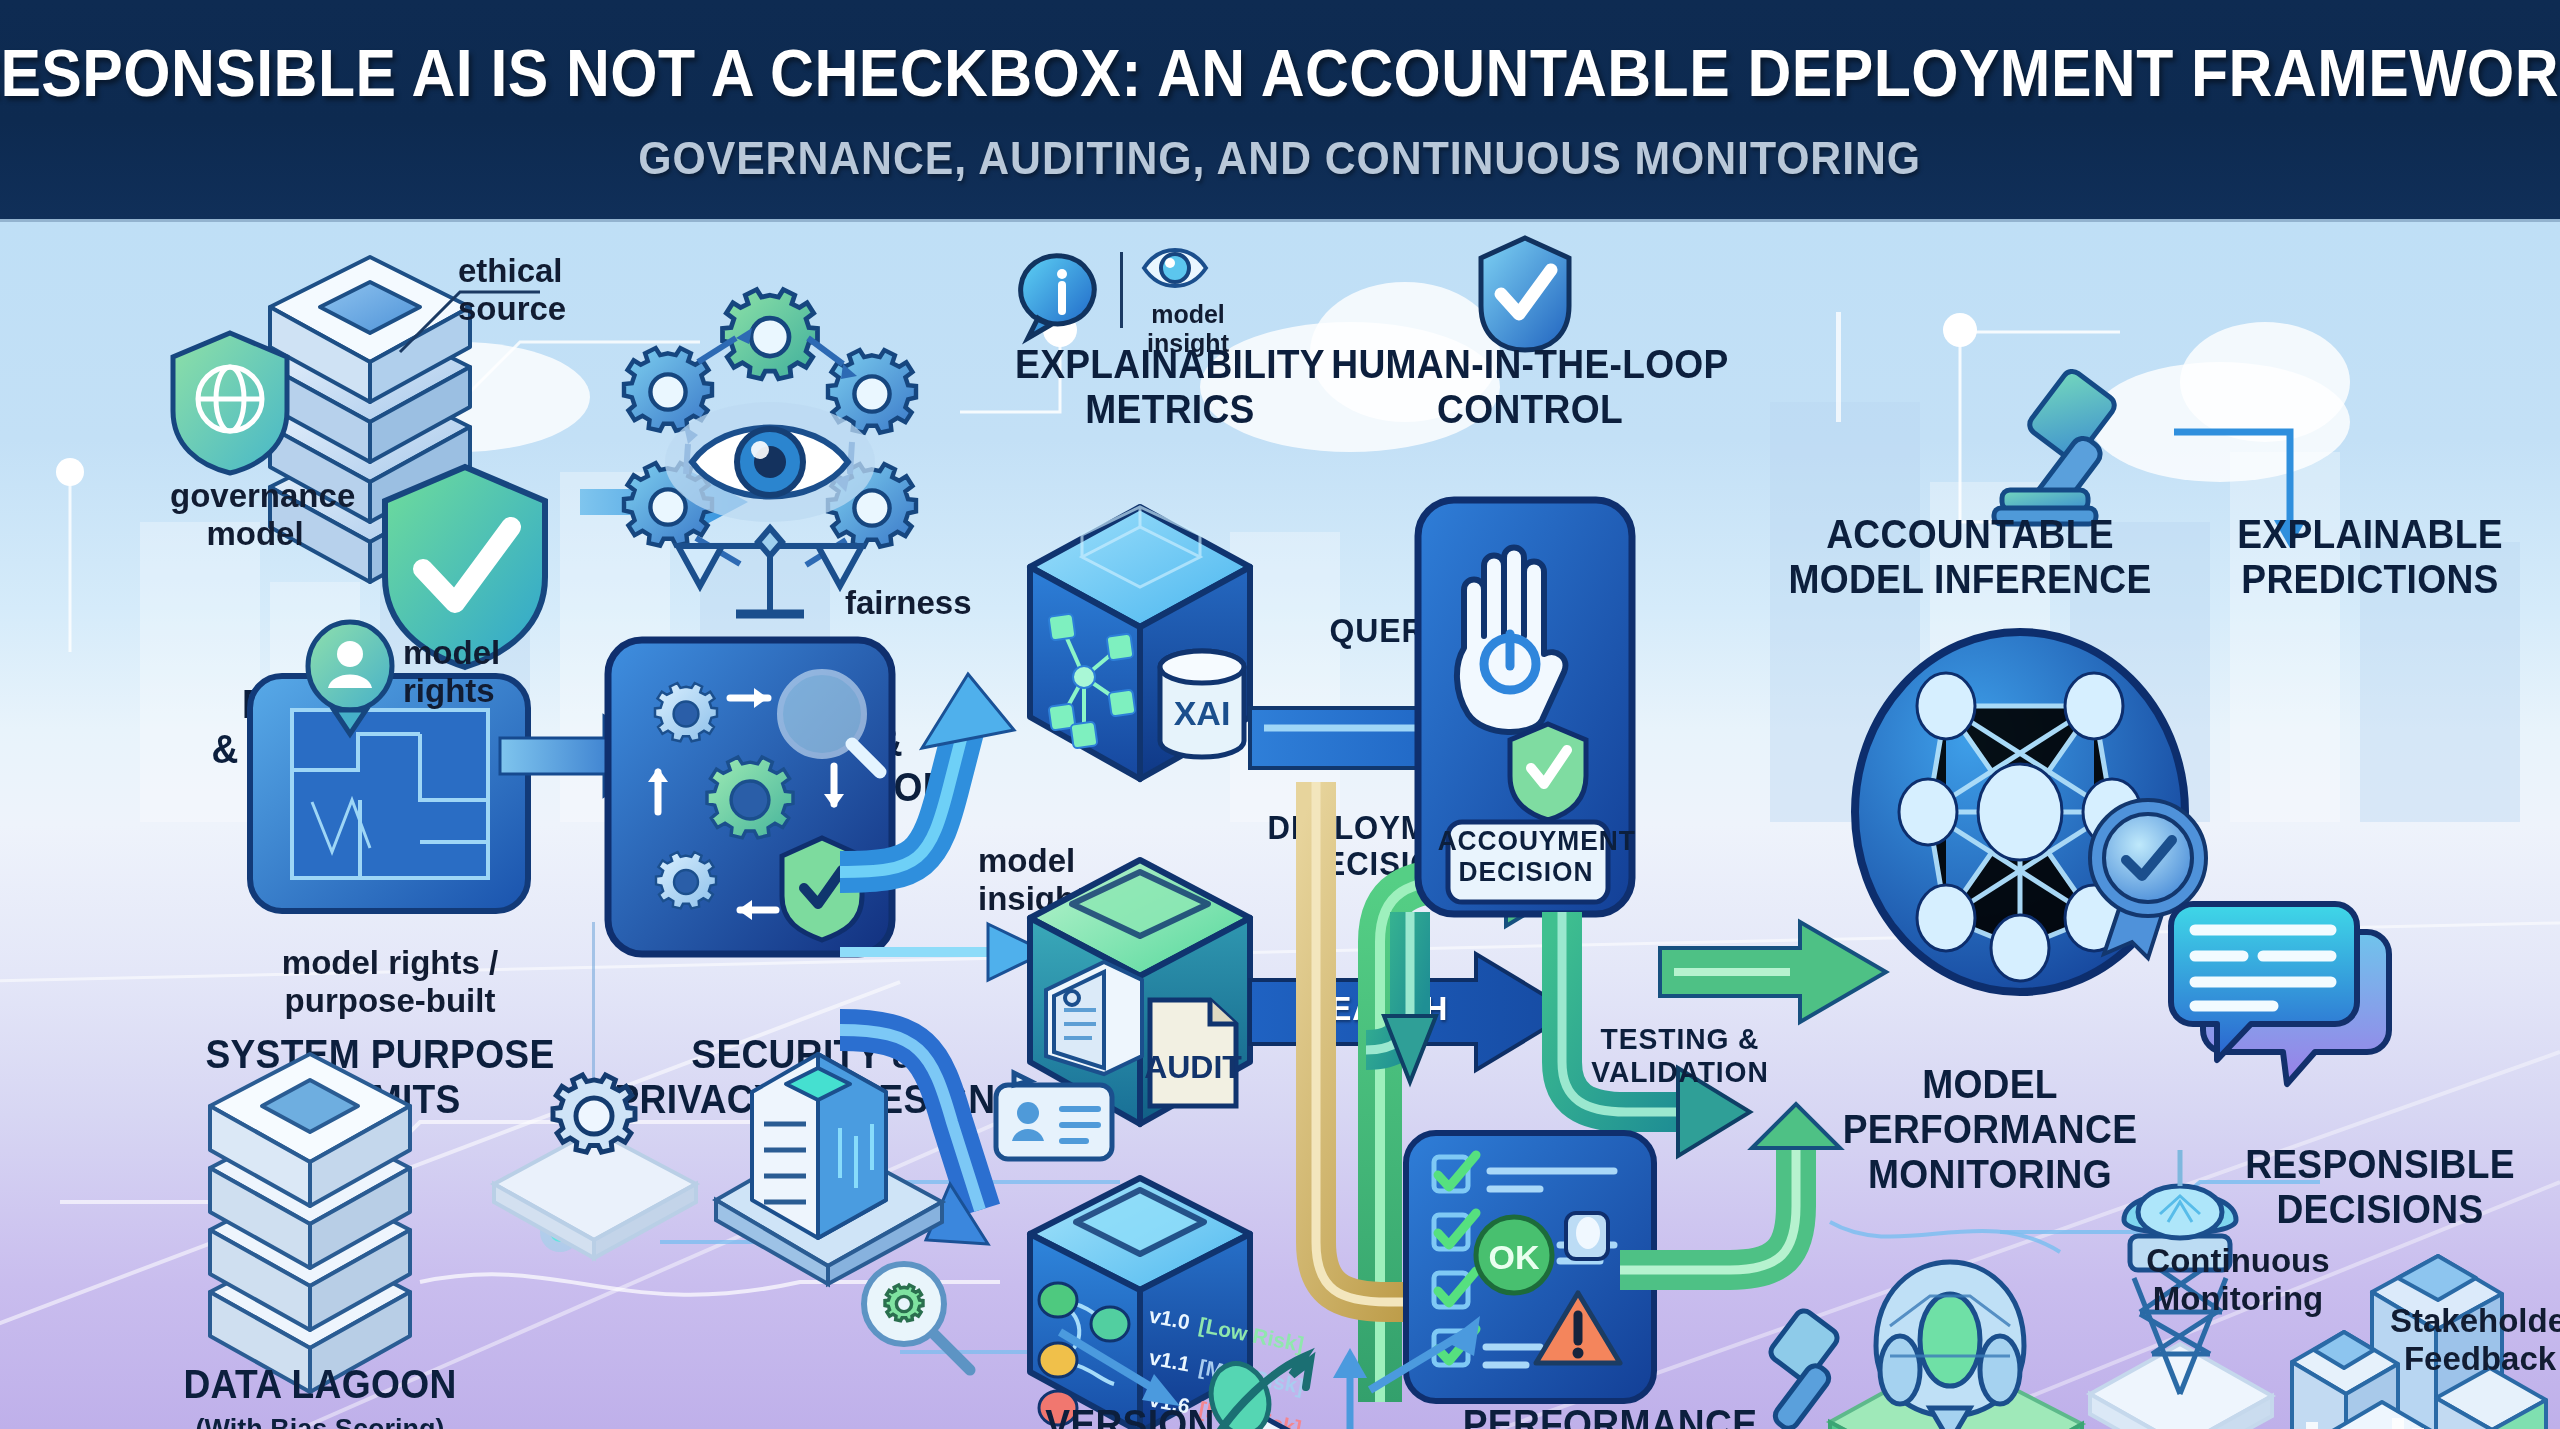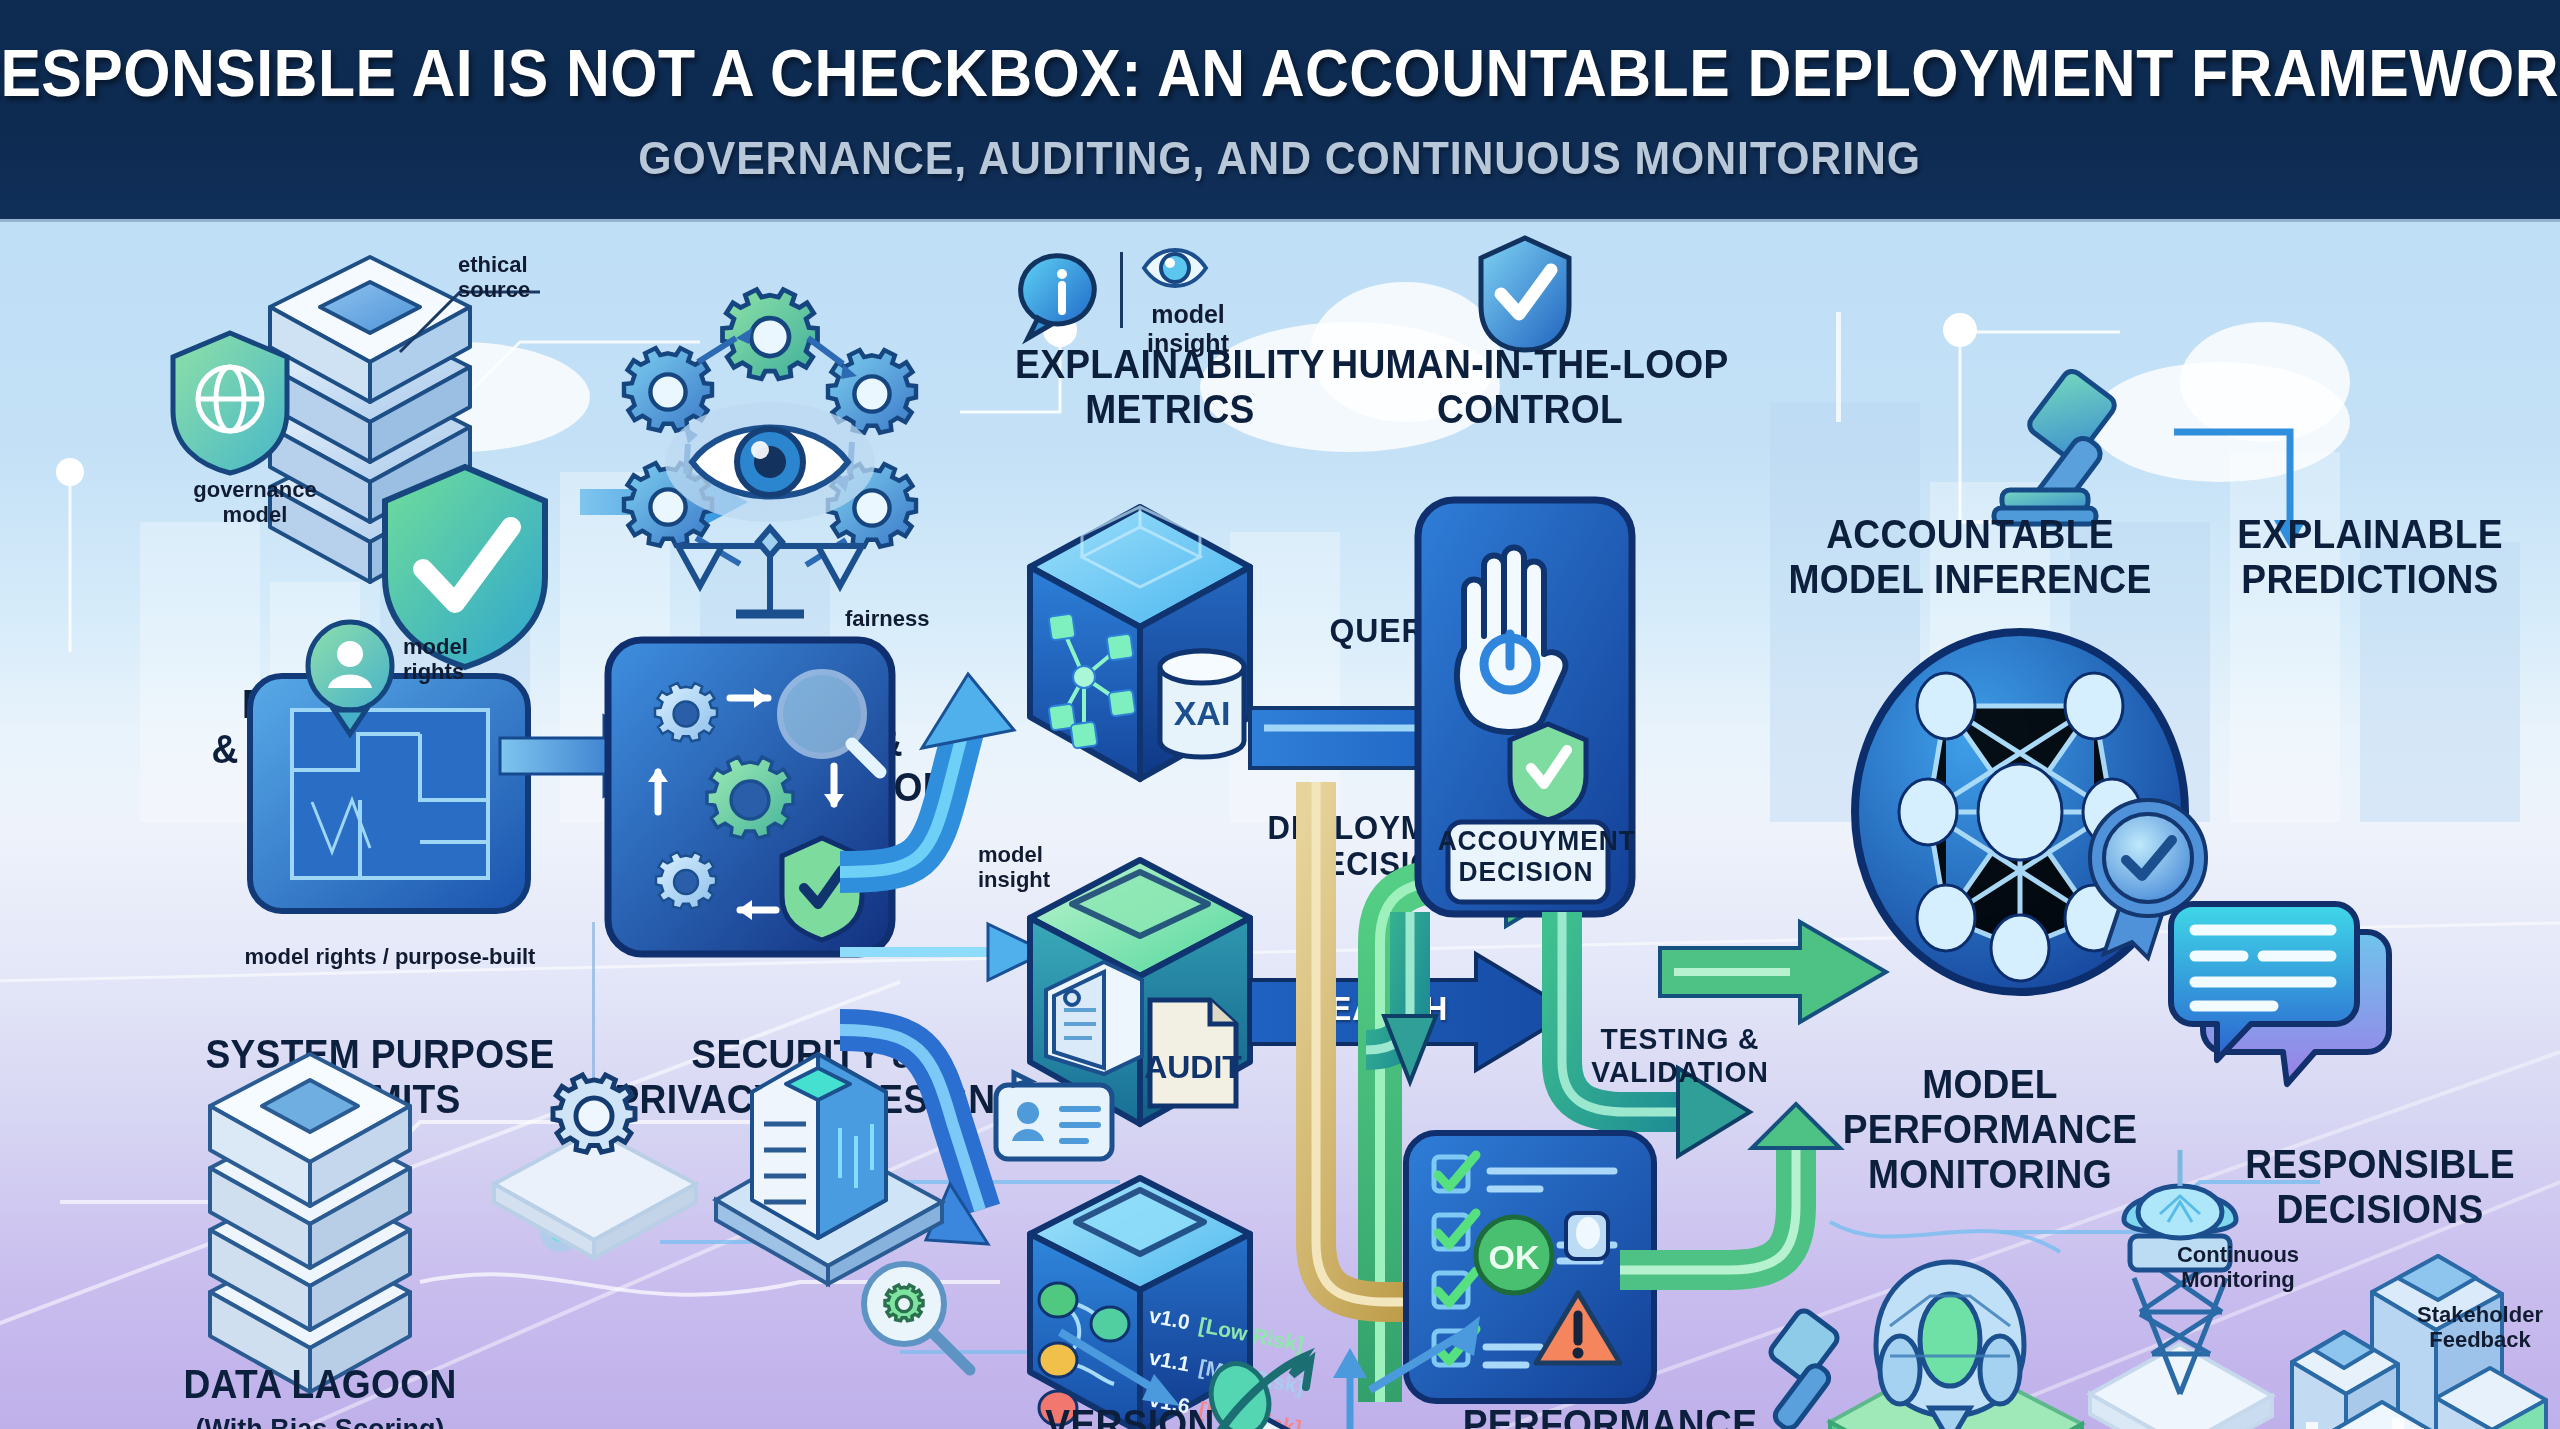--- a/index.html
+++ b/index.html
@@ -48,21 +48,21 @@
   .maj {
     position:absolute; color:#0c1f3d; font-weight:bold; font-size:40px;
     line-height:1.12; text-align:center; letter-spacing:.3px;
     transform:scaleX(.93); white-space:pre-line;
   }
   .sub {
     position:absolute; color:#0c1f3d; font-weight:bold; font-size:27px;
     text-align:center; line-height:1.15; white-space:pre-line;
   }
   .mini {
-    position:absolute; color:#111c32; font-weight:bold; font-size:22px;
+    position:absolute; color:#111c32; font-weight:bold; font-size:33px;
     line-height:1.15; white-space:pre-line;
   }
   .flowlbl {
     position:absolute; color:#0c1f3d; font-weight:bold; font-size:34px;
     line-height:1.1; text-align:center; letter-spacing:1px;
     transform:scaleX(.94); white-space:pre-line;
   }
   .flowlbl.onarrow { color:#ffffff; text-shadow:1px 2px 3px rgba(0,0,0,.4); }
   svg { display:block; overflow:visible; }
 </style>
@@ -260,21 +260,21 @@
 
       <g transform="translate(170,270)" stroke="#1b4f8d" stroke-width="6" fill="#bfe0f5">
         <line x1="0" y1="-18" x2="0" y2="62"></line>
         <line x1="-70" y1="-6" x2="70" y2="-6"></line>
         <path d="M0 -24 l12 14 l-12 14 l-12 -14 Z" fill="#9fd0ef"></path>
         <path d="M-92 -6 L-48 -6 L-70 34 Z" fill="#d2eafb"></path>
         <path d="M48 -6 L92 -6 L70 34 Z" fill="#d2eafb"></path>
         <line x1="-34" y1="62" x2="34" y2="62" stroke-width="9"></line>
       </g>
     </svg>
-    <div class="mini" style="left:845px;top:384px;">fairness</div>
+    <div class="mini" style="left:845px;top:362px;">fairness</div>
     <div class="maj" style="left:590px;top:498px;width:400px;">FAIRNESS &amp;
 BIAS MITIGATION</div>
 
     <svg style="position:absolute;left:1022px;top:30px;" width="80" height="90">
       <defs>
           <linearGradient id="gInfo" x1="0" y1="0" x2="1" y2="1">
         <stop offset="0" stop-color="#5fd3f5"></stop>
             <stop offset="1" stop-color="#1a5fc4"></stop>
           </linearGradient>
         </defs>

